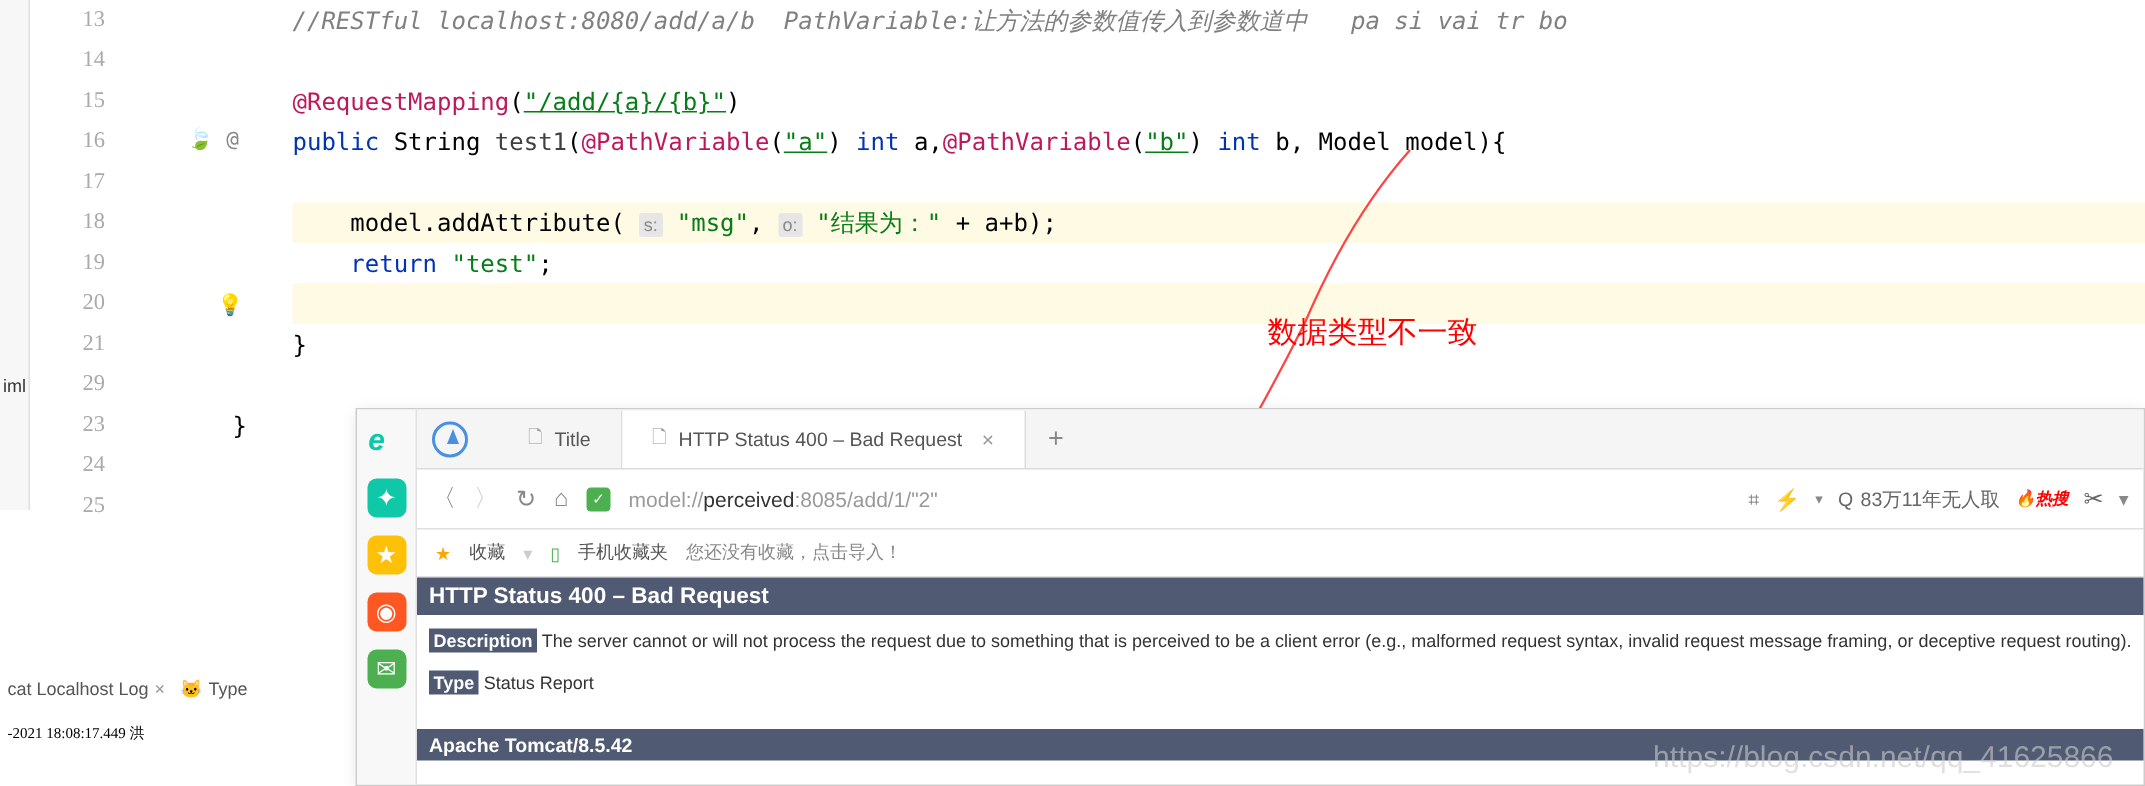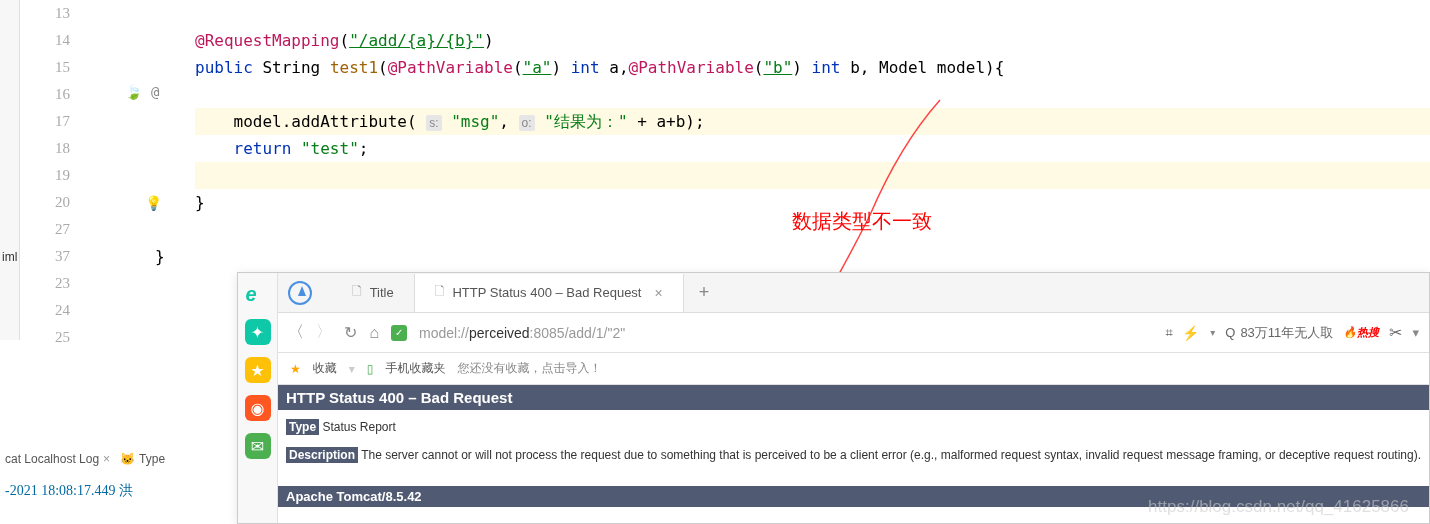--- a/index.html
+++ b/index.html
@@ -17,33 +17,33 @@
     .code-area { flex: 1; padding-left: 115px; font-family: Consolas, Monaco, monospace; font-size: 16px; line-height: 27px; position: relative; }
     .code-line { height: 27px; white-space: pre; }
     .code-line.highlighted { background: #fffae3; }
     .code-line.caret-line { background: #fffae3; }
     
     .comment { color: #808080; font-style: italic; }
     .annotation { color: #be185d; }
     .string { color: #067d17; }
     .string-underline { color: #067d17; text-decoration: underline; }
     .keyword { color: #0033b3; }
-    .method { color: #a16207; }
+    .method { color: #404040; }
     .field { color: #871094; font-style: italic; }
     .param-hint { background: #e6e6e6; color: #888; font-size: 12px; padding: 1px 3px; border-radius: 2px; font-style: normal; font-family: Arial; }
     
-    .red-annotation { position: absolute; top: 208px; left: 792px; color: #ff0000; font-size: 20px; font-family: "Microsoft YaHei", Arial; }
+    .red-annotation { position: absolute; top: 208px; left: 845px; color: #ff0000; font-size: 20px; font-family: "Microsoft YaHei", Arial; }
     
     .red-curve { position: absolute; top: 95px; left: 830px; pointer-events: none; }
     
     .bottom-tabs { position: absolute; top: 444px; left: 0; height: 30px; font-family: Arial; font-size: 12px; color: #555; display: flex; align-items: center; gap: 10px; padding-left: 5px; }
     .tab-item { display: flex; align-items: flex-end; gap: 4px; }
     .tab-close { color: #999; cursor: pointer; }
     
-    .log-output { position: absolute; top: 482px; left: 0; font-family: Consolas; font-size: 14px; color: #0369a1; padding-left: 5px; }
+    .log-output { position: absolute; top: 482px; left: 0; font-family: Consolas; font-size: 10px; color: #000000; padding-left: 5px; }
     
     
     .browser-window { position: absolute; top: 272px; left: 237px; right: 0; height: 252px; background: #fff; border: 1px solid #ccc; box-shadow: 0 2px 10px rgba(0,0,0,0.1); font-family: Arial; }
     .browser-left-bar { position: absolute; left: 0; top: 0; width: 40px; height: 100%; background: #f8f8f8; border-right: 1px solid #e0e0e0; display: flex; flex-direction: column; align-items: center; padding-top: 10px; gap: 12px; }
     .side-icon { width: 26px; height: 26px; border-radius: 6px; display: flex; align-items: center; justify-content: center; font-size: 16px; }
     .side-icon.teal { background: #0fc8a8; color: #fff; }
     .side-icon.yellow { background: #ffc107; color: #fff; }
     .side-icon.orange { background: #ff5722; color: #fff; }
     .side-icon.green { background: #4caf50; color: #fff; }
     
@@ -72,50 +72,51 @@
     .bookmark-bar { height: 32px; display: flex; align-items: center; padding: 0 12px; gap: 12px; font-size: 12px; color: #555; border-bottom: 1px solid #e0e0e0; }
     .star-icon { color: #ffa500; }
     .phone-icon { color: #4caf50; }
     
     .page-content { background: #fff; }
     .error-header { background: #505a72; color: #fff; padding: 4px 8px; font-weight: bold; font-size: 15px; font-family: Arial; }
     .error-body { padding: 10px 8px; font-size: 12px; font-family: Arial; color: #333; }
     .error-label { background: #505a72; color: #fff; padding: 1px 3px; font-weight: bold; }
     .error-line { margin-bottom: 14px; }
     .footer-bar { background: #505a72; color: #fff; padding: 3px 8px; font-size: 13px; font-weight: bold; font-family: Arial; }
-    .watermark { position: absolute; bottom: 6px; right: 20px; font-size: 17px; color: #ccc; font-family: Arial; opacity: 0.6; }
+    .watermark { position: absolute; bottom: 6px; right: 20px; font-size: 20px; color: #ccc; font-family: Arial; opacity: 0.6; }
     .e-logo { width: 24px; height: 24px; font-weight: bold; color: #0fc8a8; font-size: 20px; font-style: italic; }
   </style>
 </head>
 <body>
 
 <div class="editor-area">
   <div class="left-sidebar"></div>
   <div class="iml-text">iml</div>
 
   <div class="gutter">
     <div class="gutter-line">13</div>
     <div class="gutter-line">14</div>
     <div class="gutter-line">15</div>
     <div class="gutter-line">16</div>
     <div class="gutter-line">17</div>
     <div class="gutter-line">18</div>
     <div class="gutter-line">19</div>
     <div class="gutter-line">20</div>
-    <div class="gutter-line">27</div>
-    <div class="gutter-line">37</div>
+    <div class="gutter-line">21</div>
+    <div class="gutter-line">29</div>
     <div class="gutter-line">23</div>
     <div class="gutter-line">24</div>
     <div class="gutter-line">25</div>
   </div>
 
   <span class="gutter-icon-16">🍃 <span>@</span></span>
   <span class="bulb-icon">💡</span>
 
   <div class="code-area">
+    <div class="code-line"><span class="comment">//RESTful localhost:8080/add/a/b  PathVariable:让方法的参数值传入到参数道中   pa si vai tr bo</span></div>
     <div class="code-line"></div>
     <div class="code-line"><span class="annotation">@RequestMapping</span><span>(</span><span class="string-underline">"/add/{a}/{b}"</span><span>)</span></div>
     <div class="code-line"><span class="keyword">public</span> <span>String</span> <span class="method">test1</span>(<span class="annotation">@PathVariable</span>(<span class="string-underline">"a"</span>) <span class="keyword">int</span> <span>a,</span><span class="annotation">@PathVariable</span>(<span class="string-underline">"b"</span>) <span class="keyword">int</span> <span>b,</span> <span>Model model){</span></div>
     <div class="code-line"></div>
     <div class="code-line highlighted"><span>    model.addAttribute( </span><span class="param-hint">s:</span><span class="string"> "msg"</span><span>, </span><span class="param-hint">o:</span><span class="string"> "结果为："</span><span> + a+b);</span></div>
     <div class="code-line"><span class="keyword">    return </span><span class="string">"test"</span><span>;</span></div>
     <div class="code-line caret-line"></div>
     <div class="code-line"><span>}</span></div>
     <div class="code-line"></div>
     <div class="code-line" style="margin-left:-40px;"><span>}</span></div>
@@ -194,25 +195,25 @@
       <span style="color:#ccc;">▾</span>
       <span class="phone-icon">▯</span>
       <span>手机收藏夹</span>
       <span style="color:#888;">您还没有收藏，点击导入！</span>
     </div>
 
     <div class="page-content">
       <div class="error-header">HTTP Status 400 – Bad Request</div>
       <div class="error-body">
         <div class="error-line">
+          <span class="error-label">Description</span>
+          <span>The server cannot or will not process the request due to something that is perceived to be a client error (e.g., malformed request syntax, invalid request message framing, or deceptive request routing).</span>
+        </div>
+        <div class="error-line">
           <span class="error-label">Type</span>
           <span>Status Report</span>
         </div>
-        <div class="error-line">
-          <span class="error-label">Description</span>
-          <span>The server cannot or will not process the request due to something that is perceived to be a client error (e.g., malformed request syntax, invalid request message framing, or deceptive request routing).</span>
-        </div>
       </div>
       <div class="footer-bar">Apache Tomcat/8.5.42</div>
     </div>
   </div>
   <div class="watermark">https://blog.csdn.net/qq_41625866</div>
 </div>
 
 </body></html>

